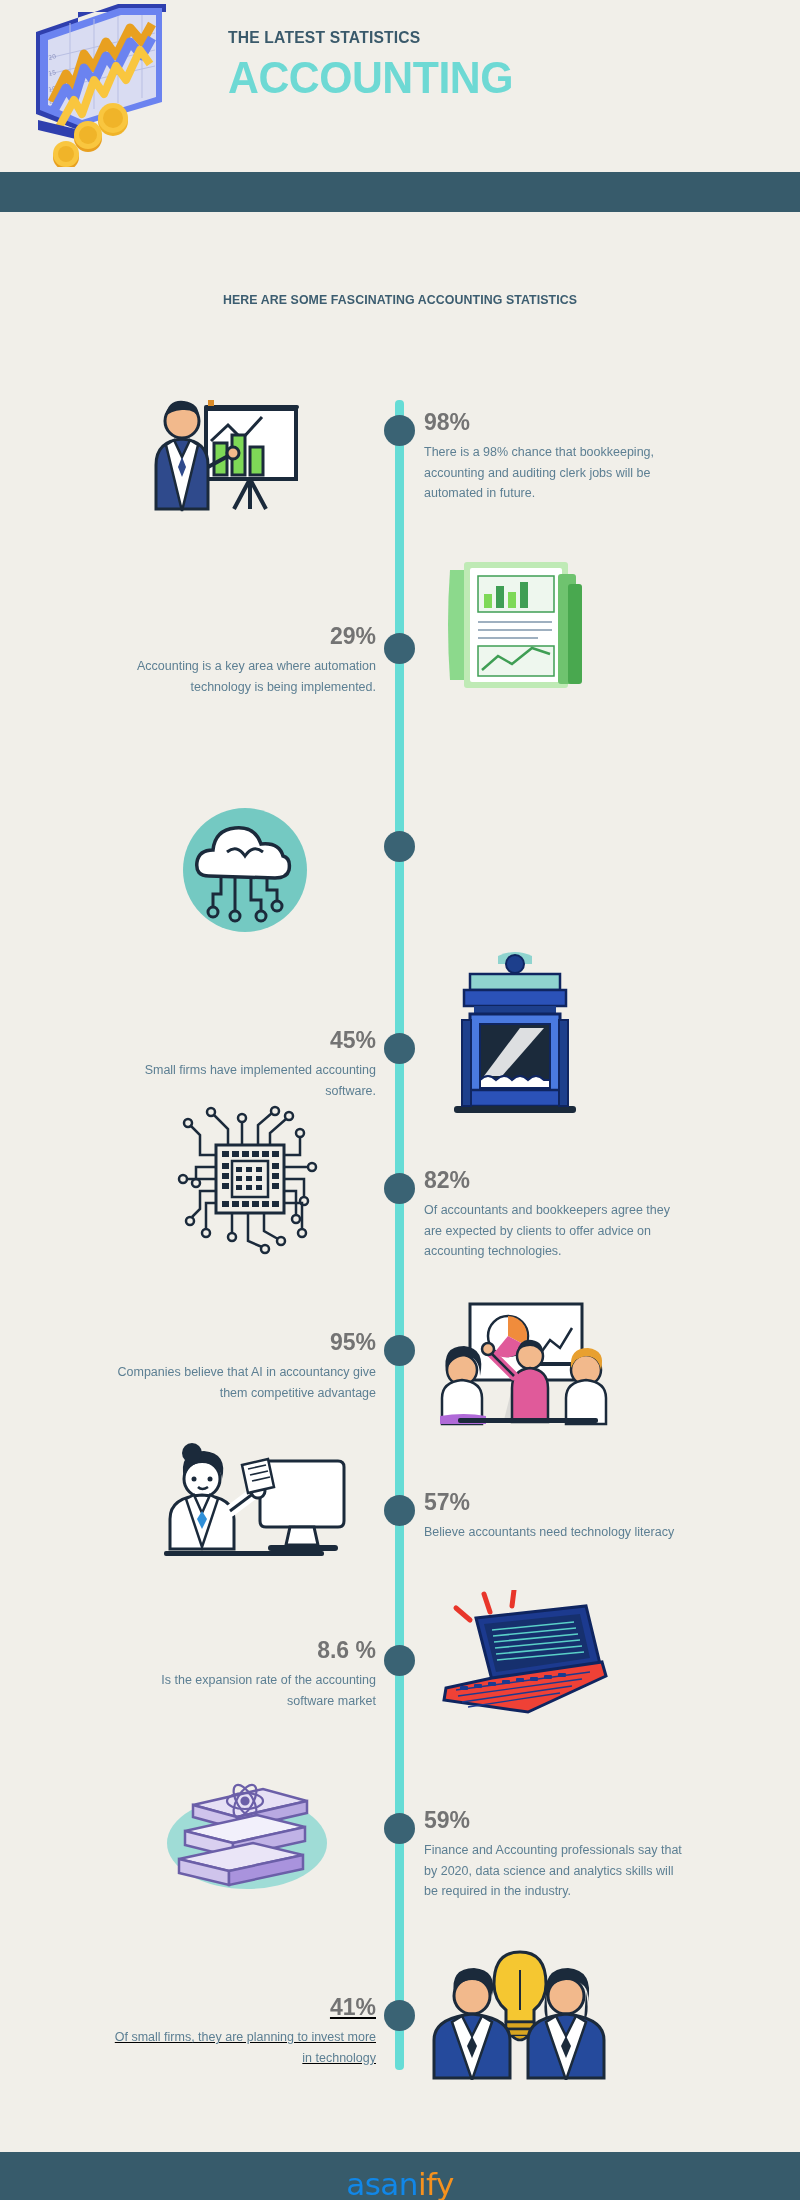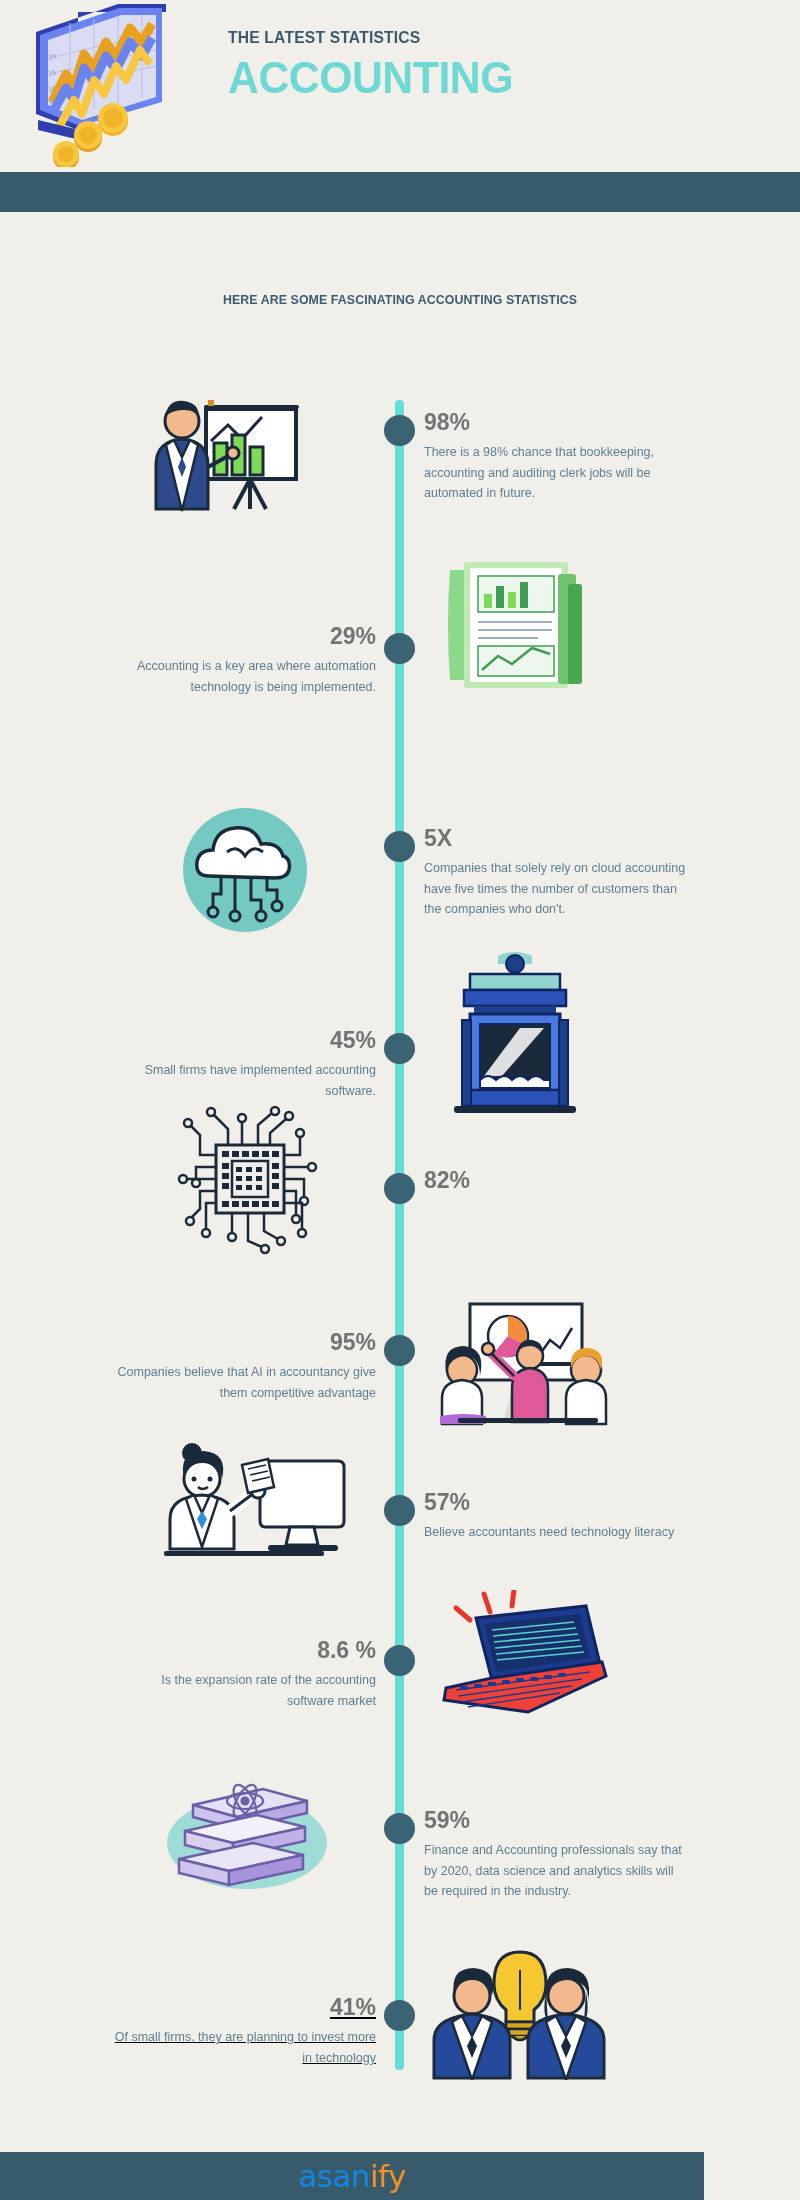--- a/index.html
+++ b/index.html
@@ -117,24 +117,24 @@
   
   .illus {
     position: absolute;
   }
   .illus svg { display: block; }
 
   
   .footer {
     position: absolute;
     left: 0; top: 2152px;
-    width: 704px; height: 48px;
+    width: 800px; height: 48px;
     background: #375b6b;
     display: flex;
-    align-items: center;
+    align-items: flex-end;
     justify-content: center;
   }
   .logo {
     font-size: 31px;
     letter-spacing: -0.5px;
     line-height: 1;
     font-family: "DejaVu Sans", sans-serif;
   }
   .logo .asan { color: #1187e8; }
   .logo .ify  { color: #f5911e; }
@@ -278,24 +278,20 @@
         <path d="M76 78 L76 100 L86 100 L86 110"></path>
         <path d="M92 78 L92 90 L102 90 L102 100"></path>
       </g>
       <g fill="#74c9c2" stroke="#1b2a3b" stroke-width="3">
         <circle cx="38" cy="112" r="5"></circle>
         <circle cx="60" cy="116" r="5"></circle>
         <circle cx="86" cy="116" r="5"></circle>
         <circle cx="102" cy="106" r="5"></circle>
       </g>
     </svg>
-  </div>
-  <div class="stat right" style="top:826px;">
-    <div class="stat-value">5X</div>
-    <div class="stat-desc">Companies that solely rely on cloud accounting have five times the number of customers than the companies who don't.</div>
   </div>
 
   <div class="illus" style="left:440px; top:950px;">
     <svg viewBox="0 0 150 165" width="150" height="165">
       <path d="M58 6 Q75 -2 92 6 L92 14 L58 14 Z" fill="#8fd4cf"></path>
       <circle cx="75" cy="14" r="9" fill="#1d3f8c" stroke="#0f2560" stroke-width="2"></circle>
       <path d="M30 24 L120 24 L120 40 L30 40 Z" fill="#8fd4cf" stroke="#0f2560" stroke-width="2.5"></path>
       <path d="M24 40 L126 40 L126 56 L24 56 Z" fill="#2b52b8" stroke="#0f2560" stroke-width="2.5"></path>
       <rect x="34" y="56" width="82" height="8" fill="#1d3f8c"></rect>
       <rect x="30" y="64" width="90" height="92" fill="#4a7ae0" stroke="#0f2560" stroke-width="3"></rect>
@@ -381,20 +377,21 @@
         <circle cx="105" cy="6" r="4"></circle>
           <circle cx="119" cy="11" r="4"></circle>
         <circle cx="62" cy="132" r="4"></circle>
           <circle cx="95" cy="144" r="4"></circle>
         <circle cx="111" cy="136" r="4"></circle>
       </g>
     </svg>
   </div>
   <div class="stat right" style="top:1168px;">
     <div class="stat-value">82%</div>
+    <div class="stat-desc">Of accountants and bookkeepers agree they are expected by clients to offer advice on accounting technologies.</div>
   </div>
 
   <div class="illus" style="left:424px; top:1300px;">
     <svg viewBox="0 0 200 130" width="200" height="130">
       <rect x="46" y="4" width="112" height="76" fill="#ffffff" stroke="#1b2a3b" stroke-width="3"></rect>
       <circle cx="84" cy="36" r="20" fill="none" stroke="#1b2a3b" stroke-width="2.5"></circle>
       <path d="M84 36 L84 16 A20 20 0 0 1 101 45 Z" fill="#f08c3c"></path>
       <path d="M84 36 L101 45 A20 20 0 0 1 70 53 Z" fill="#e05a9a"></path>
       <g stroke="#1b2a3b" stroke-width="2.5" fill="none">
         <path d="M116 54 L126 40 L136 48 L148 28"></path>

